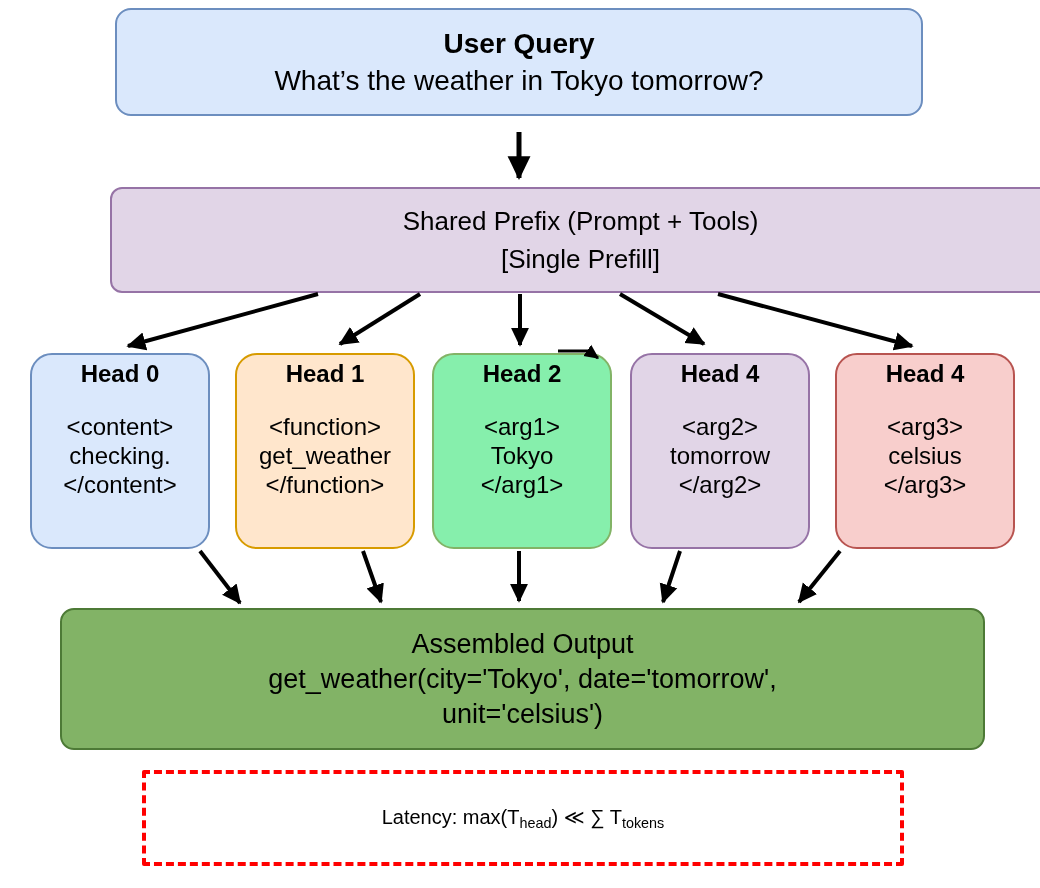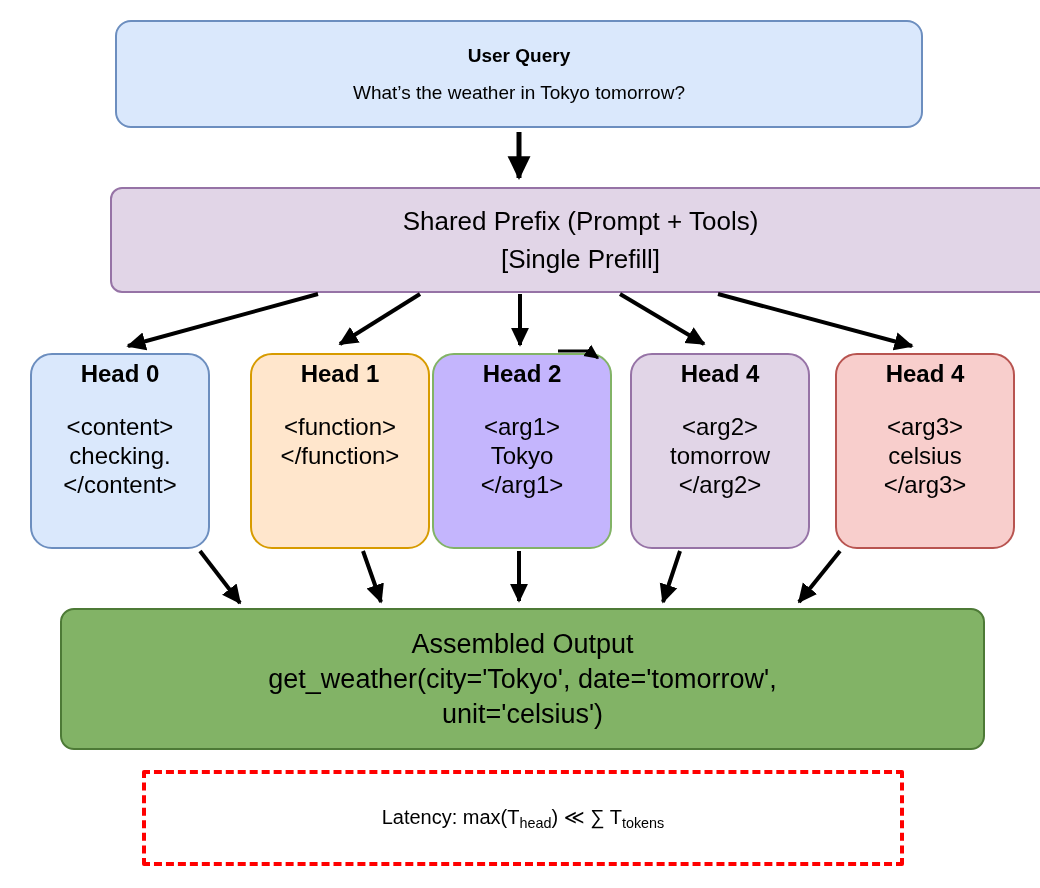--- a/index.html
+++ b/index.html
@@ -16,34 +16,34 @@
     position: absolute;
     box-sizing: border-box;
     border: 2px solid #666;
     display: flex;
     flex-direction: column;
     align-items: center;
     justify-content: center;
     text-align: center;
   }
   
-  #user-query   { left: 115px; top: 20px;  width: 808px; height: 108px; border-radius: 16px; font-size: 19px; line-height: 37px; }
+  #user-query   { left: 115px; top: 8px;  width: 808px; height: 108px; border-radius: 16px; font-size: 28px; line-height: 37px; }
   #user-query .ttl { font-weight: bold; }
   #shared-prefix{ left: 110px; top: 187px; width: 941px; height: 106px; border-radius: 12px; font-size: 26px; line-height: 38px; }
   
   .head {
     top: 353px; width: 180px; height: 196px;
     border-radius: 22px;
     justify-content: flex-start;
     padding-top: 4px;
     font-size: 24px; line-height: 29px;
   }
   .head .ttl { font-weight: bold; margin-bottom: 24px; }
   #head-0 { left: 30px;  }
-  #head-1 { left: 250px; }
+  #head-1 { left: 235px; }
   #head-2 { left: 432px; }
   #head-3 { left: 630px; }
   #head-4 { left: 835px; text-align: center; }
   
   #assembled { left: 60px; top: 608px; width: 925px; height: 142px; border-radius: 14px; font-size: 27px; line-height: 35px; }
   
   #latency {
     left: 142px; top: 770px; width: 762px; height: 96px;
     border: 4px dashed #ff0000; border-radius: 2px;
     background: #ffffff;
@@ -75,24 +75,25 @@
   <div class="box head" id="head-0" style="background: rgb(218, 232, 252); border-color: rgb(108, 142, 191);">
     <div class="ttl">Head 0</div>
     <div>&lt;content&gt;</div>
     <div>checking.</div>
     <div>&lt;/content&gt;</div>
   </div>
 
   <div class="box head" id="head-1" style="background: rgb(255, 230, 204); border-color: rgb(215, 155, 0);">
     <div class="ttl">Head 1</div>
     <div>&lt;function&gt;</div>
+    <div>get_weather</div>
     <div>&lt;/function&gt;</div>
   </div>
 
-  <div class="box head" id="head-2" style="background: #c4b5fd; border-color: rgb(130, 179, 102);">
+  <div class="box head" id="head-2" style="background: #86efac; border-color: rgb(130, 179, 102);">
     <div class="ttl">Head 2</div>
     <div>&lt;arg1&gt;</div>
     <div>Tokyo</div>
     <div>&lt;/arg1&gt;</div>
   </div>
 
   <div class="box head" id="head-3" style="background: rgb(225, 213, 231); border-color: rgb(150, 115, 166);">
     <div class="ttl">Head 4</div>
     <div>&lt;arg2&gt;</div>
     <div>tomorrow</div>

